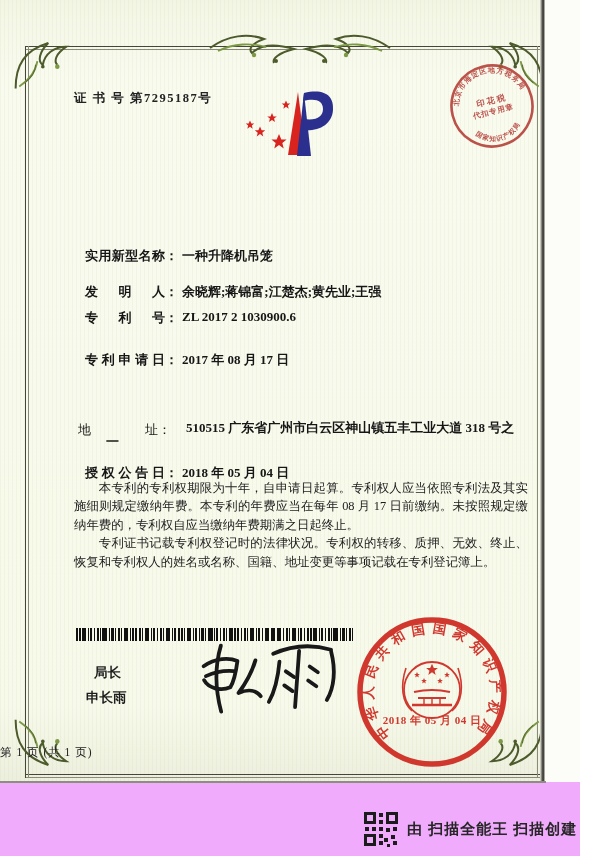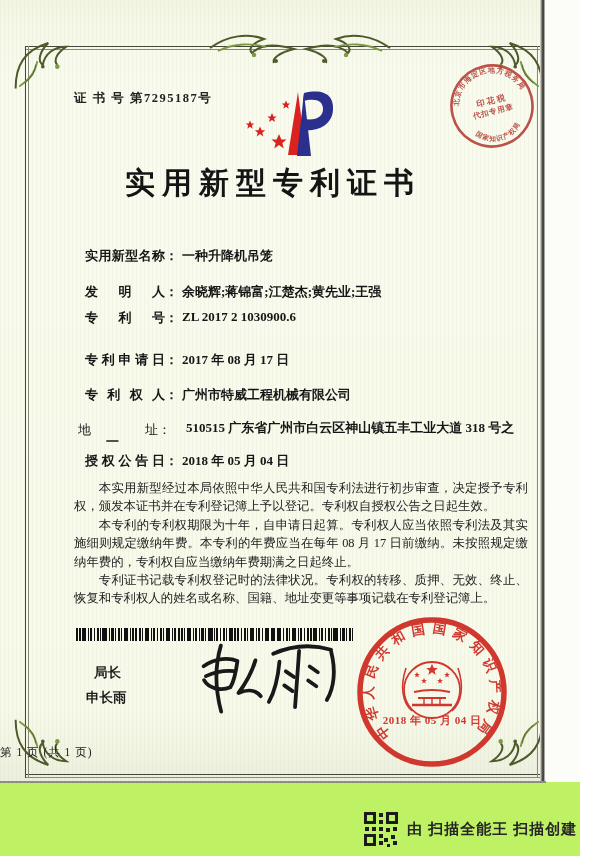--- a/index.html
+++ b/index.html
@@ -1,16 +1,16 @@
 <!DOCTYPE html>
 <html><head>
 <meta charset="utf-8">
 <style>
   html,body{margin:0;padding:0;background:#fff;}
-  .scan{position:relative;width:580px;height:856px;background:#bef264;overflow:hidden;
+  .scan{position:relative;width:580px;height:856px;background:#f0abfc;overflow:hidden;
         font-family:"Liberation Serif","DejaVu Serif",serif;color:#1a1a1a;}
   .paper{position:absolute;left:0;top:0;width:546px;height:782px;
          background-color:#f7f9ec;
          background-image:repeating-linear-gradient(90deg,rgba(150,170,110,.07) 0 1px,rgba(0,0,0,0) 1px 4px),
                           linear-gradient(180deg,#f3f5e4,#f9fbef 10%,#f7f9ea 90%,#edefde);}
   .paper-edge-bottom{position:absolute;left:0;top:781px;width:546px;height:2px;background:#8d8d81;}
   .crease{position:absolute;left:540px;top:0;width:5px;height:782px;
           background:linear-gradient(90deg,#e7e7dd,#5a5a52 45%,#2c2c28 65%,#d8d8cf);}
   .right-strip{position:absolute;left:545px;top:0;width:55px;height:782px;background:#fcfcf9;}
 
@@ -135,48 +135,43 @@
         <textPath href="#txtop" startOffset="50%" text-anchor="middle">北京市海淀区地方税务局</textPath>
       </text>
       <text font-size="7.6" font-weight="bold" letter-spacing="1">
         <textPath href="#txbot" startOffset="50%" text-anchor="middle">国家知识产权局</textPath>
       </text>
       <text x="50" y="47" text-anchor="middle" font-size="9.5" font-weight="bold">印 花 税</text>
       <text x="50" y="59" text-anchor="middle" font-size="8.5" font-weight="bold" letter-spacing="1">代扣专用章</text>
     </g>
   </svg>
 
-  <div class="title">实用新型专利证书</div>
 
   <div class="frow" style="top:247px;">
     <span class="flabel">实用新型名称</span><span class="fcolon">：</span><span class="fvalue">一种升降机吊笼</span>
   </div>
   <div class="frow" style="top:283px;">
     <span class="flabel">发明人</span><span class="fcolon">：</span><span class="fvalue">余晓辉;蒋锦富;江楚杰;黄先业;王强</span>
   </div>
   <div class="frow" style="top:309px;">
     <span class="flabel">专利号</span><span class="fcolon">：</span><span class="fvalue">ZL 2017 2 1030900.6</span>
   </div>
   <div class="frow" style="top:351px;">
     <span class="flabel">专利申请日</span><span class="fcolon">：</span><span class="fvalue">2017 年 08 月 17 日</span>
-  </div>
-  <div class="frow" style="top:386px;">
-    <span class="flabel">专利权人</span><span class="fcolon">：</span><span class="fvalue">广州市特威工程机械有限公司</span>
   </div>
 
   <div class="addr-label" style="top:421px;"><span class="flabel">地址</span><span class="fcolon">：</span></div>
   <div class="frow-address" style="top:421px;">510515 广东省广州市白云区神山镇五丰工业大道 318 号之
 一</div>
 
-  <div class="frow" style="top:452px;">
+  <div class="frow" style="top:464px;">
     <span class="flabel">授权公告日</span><span class="fcolon">：</span><span class="fvalue">2018 年 05 月 04 日</span>
   </div>
 
   <div class="paras">
-    <p>本实用新型经过本局依照中华人民共和国专利法进行初步审查，决定授予专利权，颁发本证书并在专利登记簿上予以登记。专利权自授权公告之日起生效。</p>
     <p>本专利的专利权期限为十年，自申请日起算。专利权人应当依照专利法及其实施细则规定缴纳年费。本专利的年费应当在每年 08 月 17 日前缴纳。未按照规定缴纳年费的，专利权自应当缴纳年费期满之日起终止。</p>
     <p>专利证书记载专利权登记时的法律状况。专利权的转移、质押、无效、终止、恢复和专利权人的姓名或名称、国籍、地址变更等事项记载在专利登记簿上。</p>
   </div>
 
   <div class="barcode"></div>
 
   <div class="signer" style="top:664px;margin-left:8px;">局长</div>
   <div class="signer" style="top:689px;">申长雨</div>
 
   <svg class="signature" viewBox="0 0 170 86">

